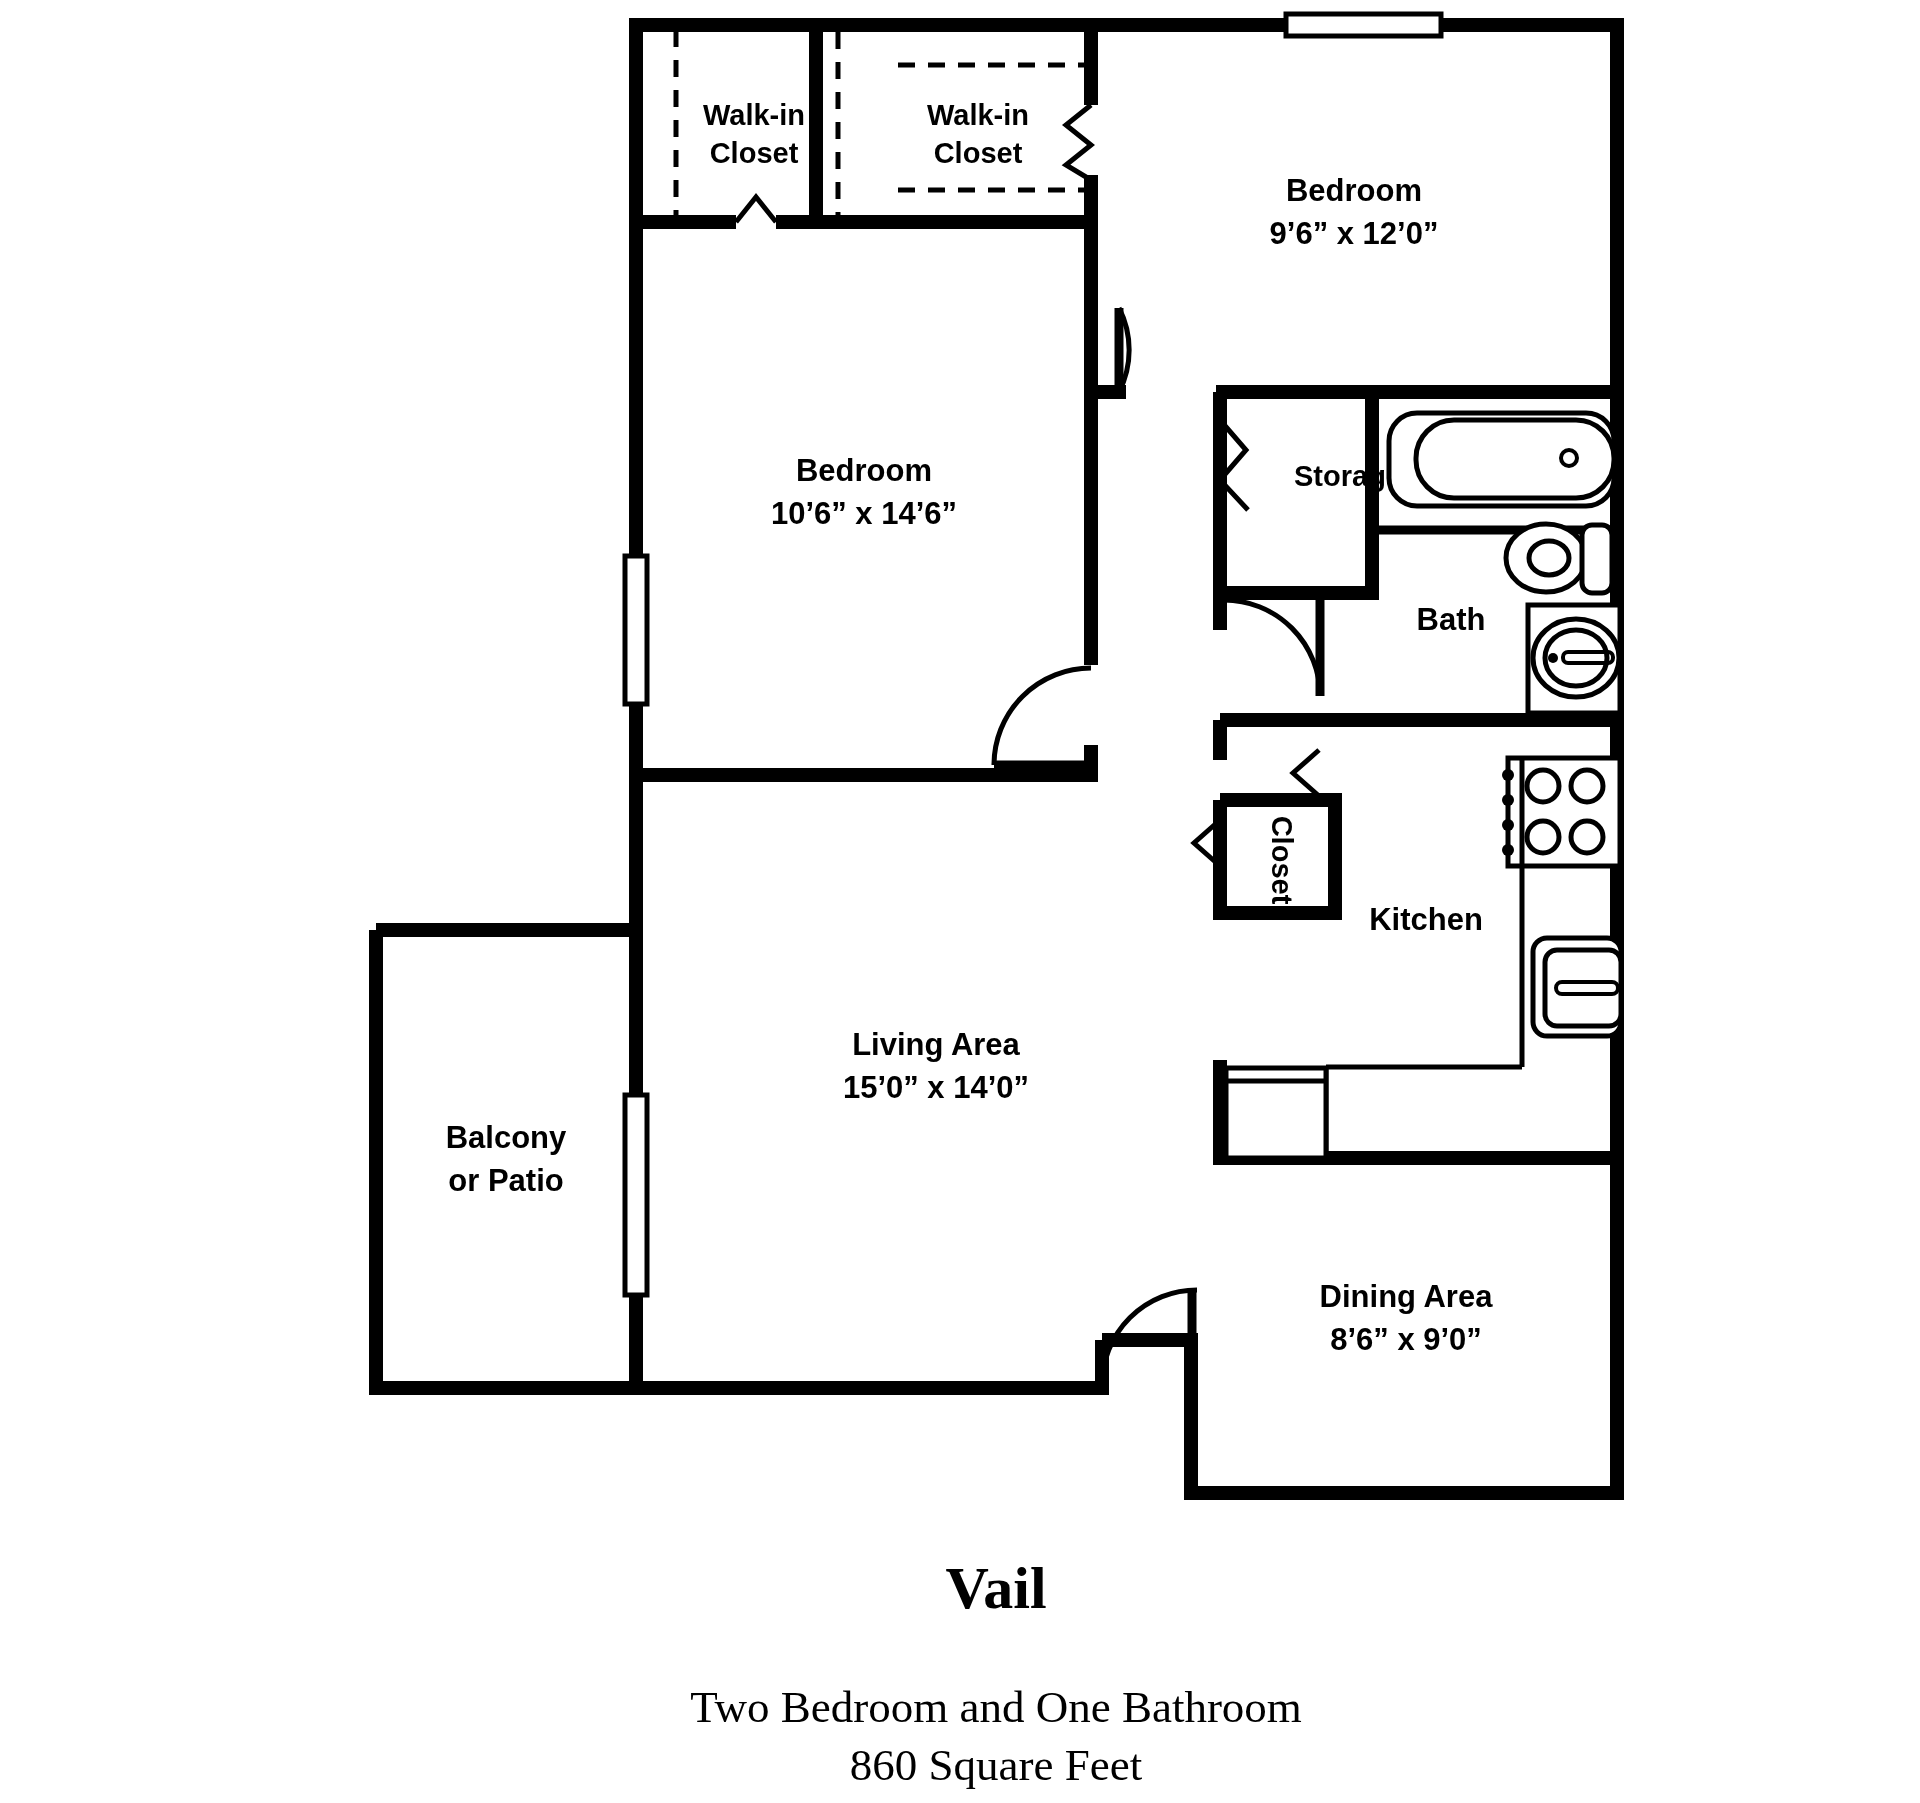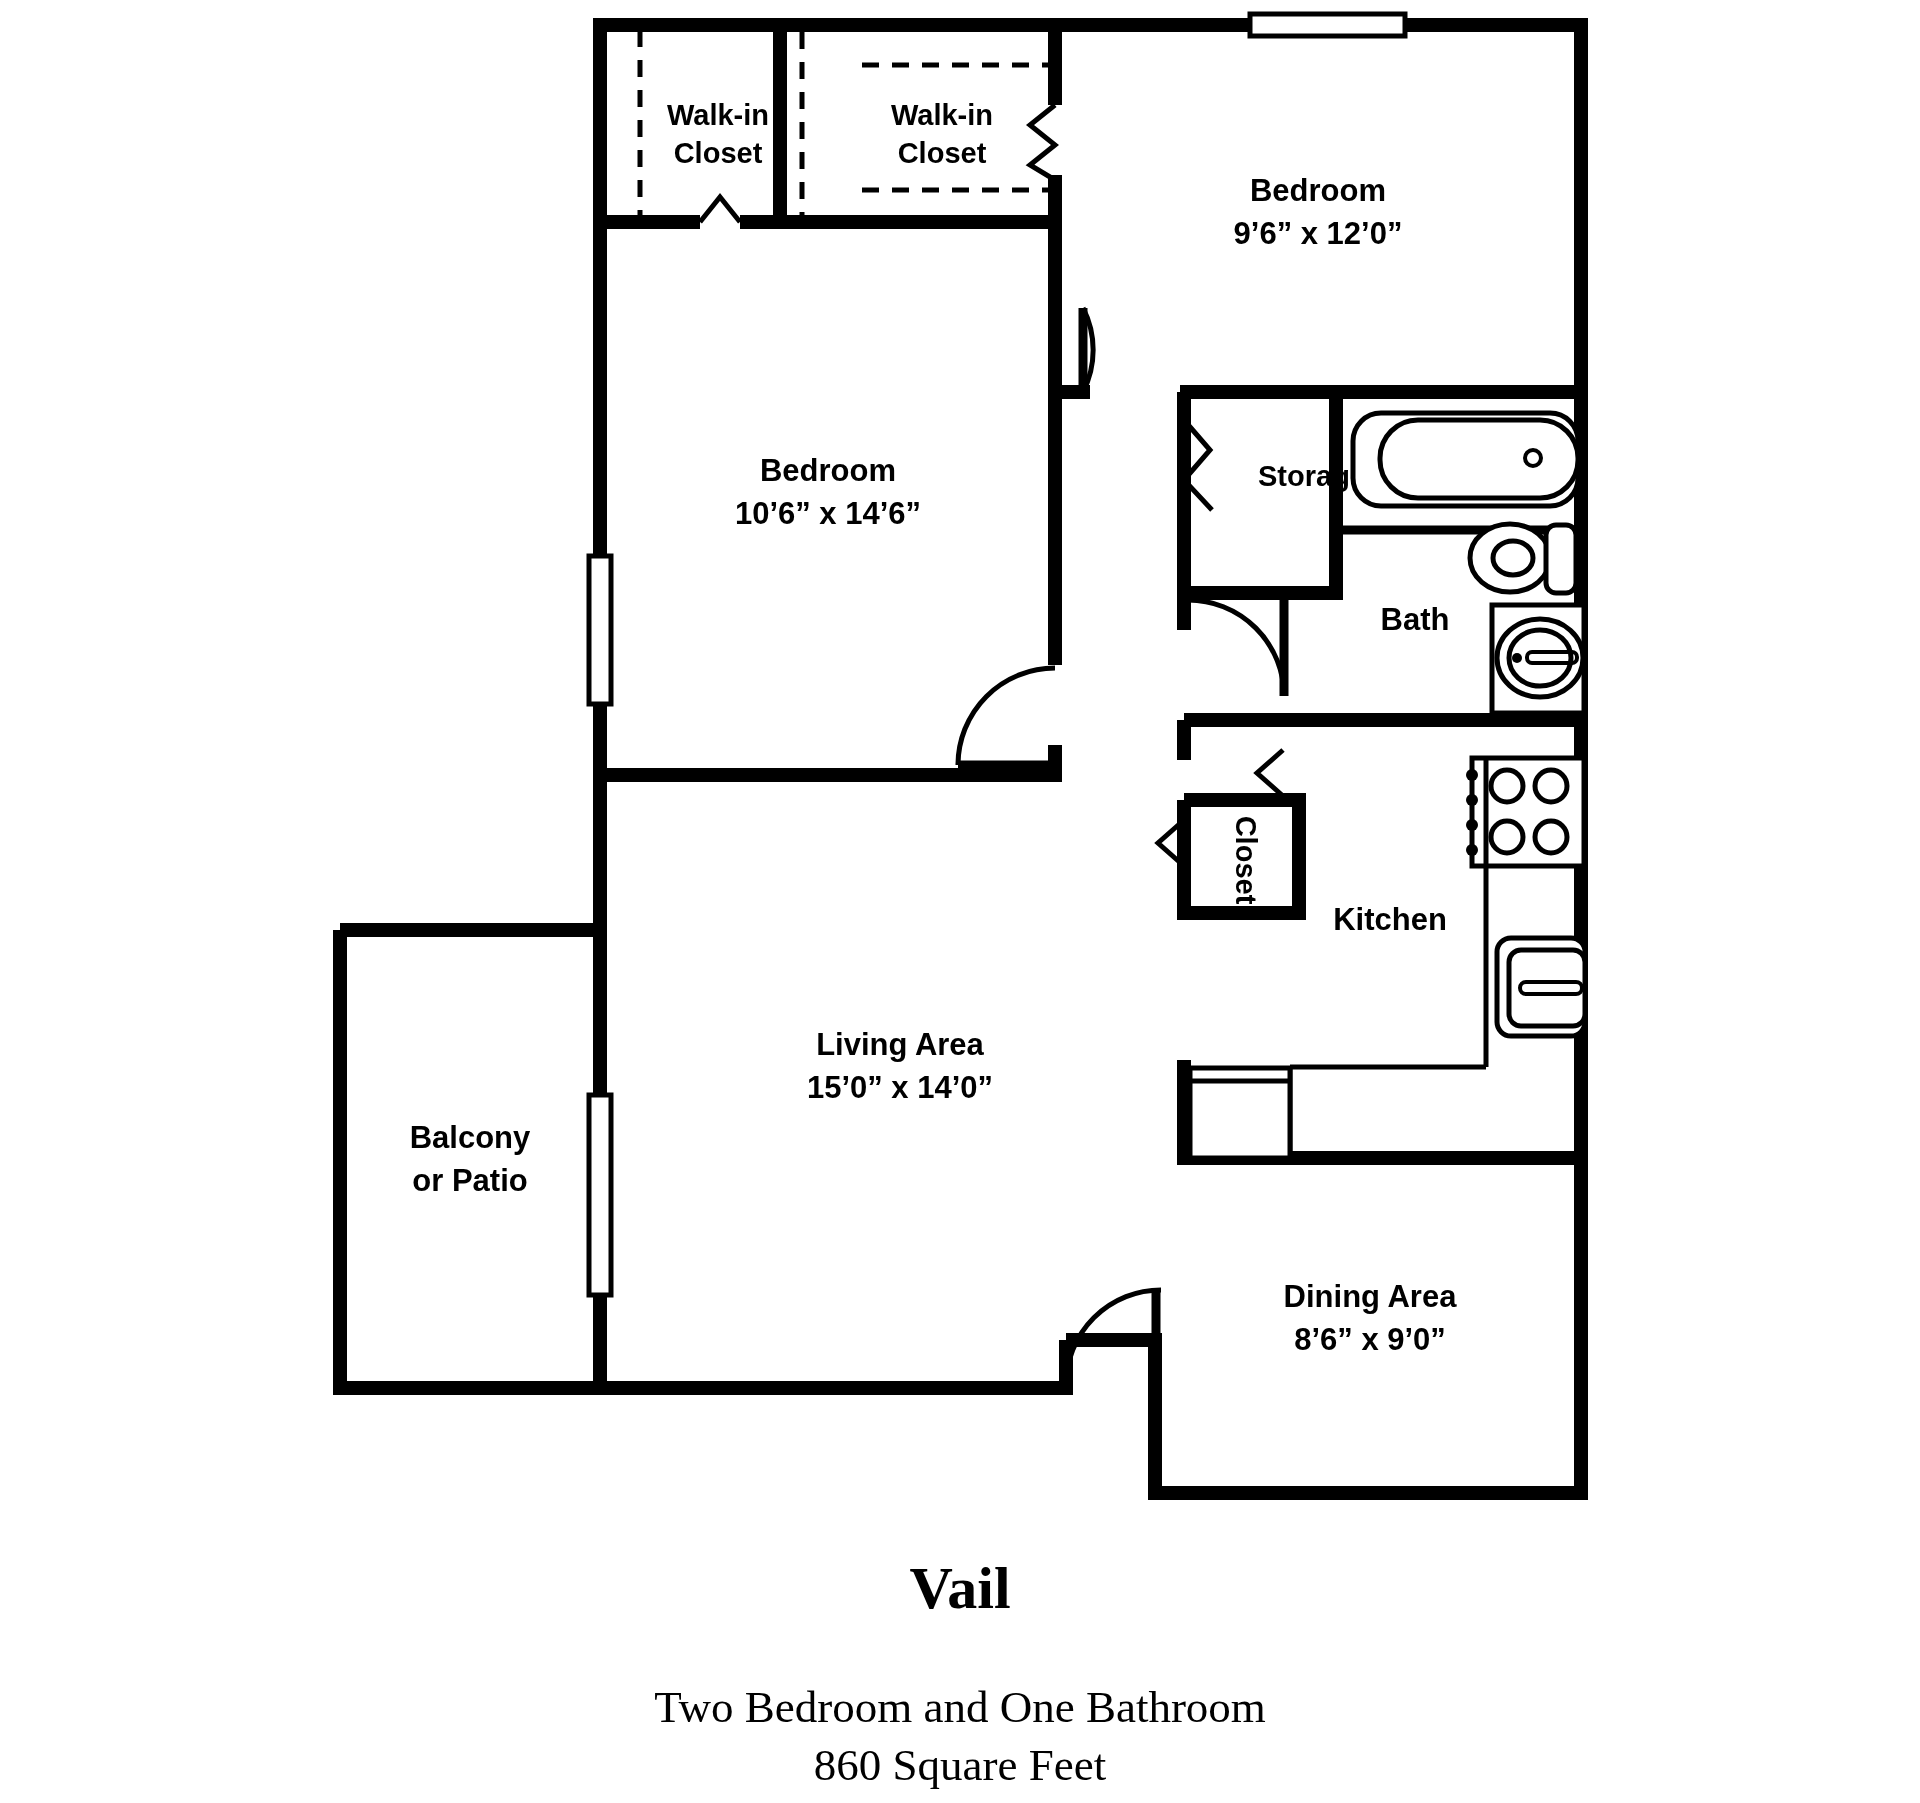--- a/index.html
+++ b/index.html
@@ -14,20 +14,21 @@
     font-family: "Liberation Sans", sans-serif;
     color: #000000;
     overflow: hidden;
     position: relative;
   }
   #sheet {
     position: relative;
     width: 1745px;
     height: 1803px;
     background: #ffffff;
+    margin-left: 36px;
   }
   #plan-svg {
     position: absolute;
     left: 0;
     top: 0;
     width: 1920px;
     height: 1803px;
     display: block;
   }
   .room-label {

